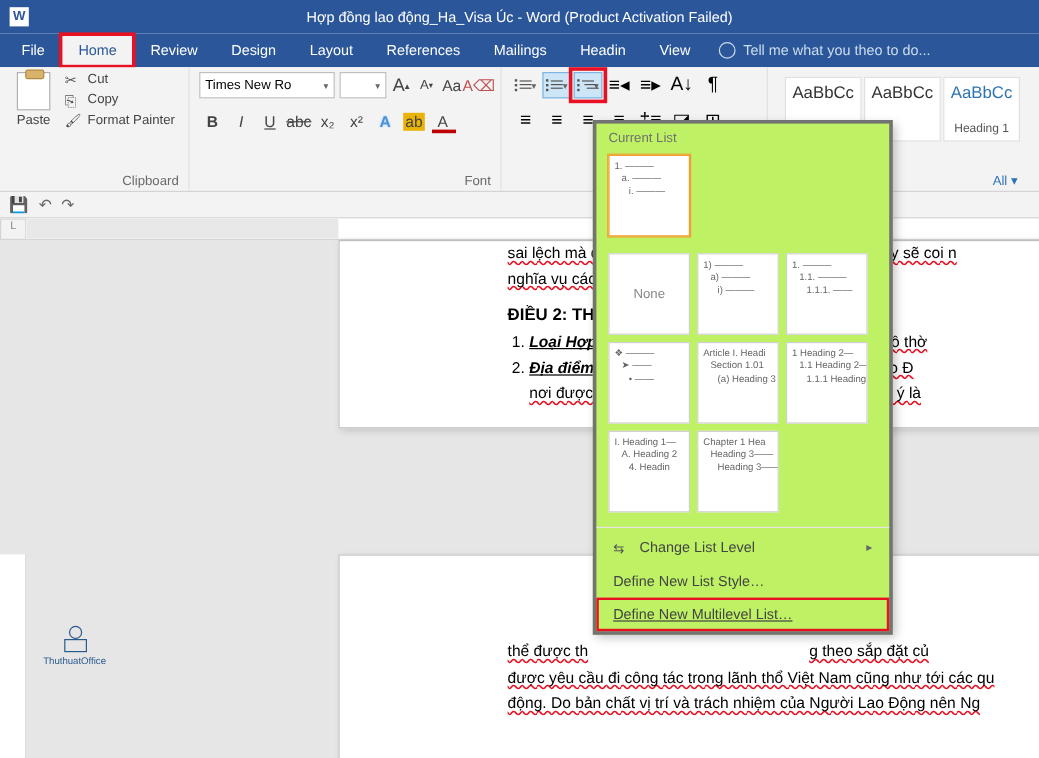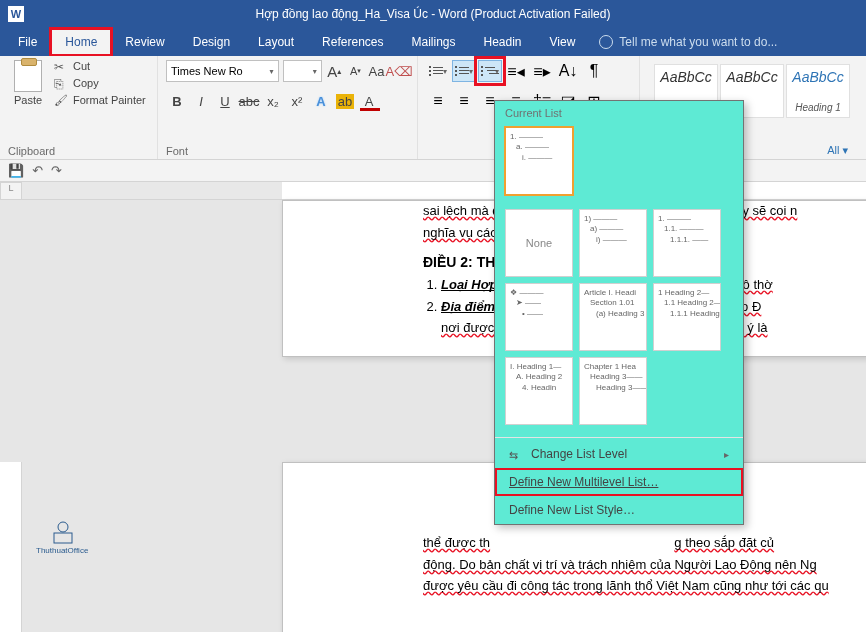--- a/index.html
+++ b/index.html
@@ -10,21 +10,21 @@
 
 .menubar { height: 28px; background: #2b579a; display: flex; align-items: center; padding-left: 4px; font-size: 12px; }
 .menubar .tab { padding: 6px 14px; color: #fff; cursor: pointer; position: relative; }
 .menubar .tab.active { background: #f3f3f3; color: #2b579a; }
 .menubar .tab.highlight { outline: 3px solid #e81123; outline-offset: -1px; }
 .menubar .tell { margin-left: 10px; color: #cde; font-size: 12px; display: flex; align-items: center; gap: 6px; }
 .menubar .tell .bulb { width: 14px; height: 14px; border: 1.5px solid #cde; border-radius: 50%; position: relative; }
 
 .ribbon { height: 104px; background: #f3f3f3; border-bottom: 1px solid #d4d4d4; display: flex; position: relative; }
 .rgroup { border-right: 1px solid #e1e1e1; padding: 4px 8px 2px 8px; display: flex; flex-direction: column; justify-content: space-between; }
-.rgroup .glabel { text-align: left; font-size: 11px; color: #6a6a6a; }
+.rgroup .glabel { text-align: right; font-size: 11px; color: #6a6a6a; }
 
 
 .clip-top { display: flex; gap: 6px; }
 .paste { width: 40px; text-align: center; font-size: 11px; color: #444; }
 .paste .picon { width: 28px; height: 32px; margin: 0 auto 2px; background: #fff; border: 1px solid #b0b0b0; position: relative; }
 .paste .picon::before { content: ""; position: absolute; left: 6px; top: -3px; width: 14px; height: 6px; background: #d9b36c; border: 1px solid #b08b3e; border-radius: 2px; }
 .clip-list { display: flex; flex-direction: column; gap: 3px; font-size: 11px; color: #444; }
 .clip-list div { display: flex; gap: 5px; cursor: pointer; }
 .clip-list .ci { width: 14px; height: 14px; display: inline-block; }
 .scissors::before { content: "✂"; font-size: 12px; color: #555; }
@@ -48,21 +48,21 @@
 .pbtn { width: 24px; height: 22px; display: flex; align-items: center; justify-content: center; cursor: pointer; position: relative; }
 .pbtn.sel { background: #cde6f7; border: 1px solid #7eb4e2; }
 .pbtn.hl { outline: 3px solid #e81123; outline-offset: 1px; }
 .listicon { width: 14px; height: 12px; position: relative; }
 .listicon span { display: block; width: 10px; height: 1px; background: #555; margin: 2px 0 2px 4px; }
 .listicon::before { content: ""; position: absolute; left: 0; top: 1px; width: 2px; height: 2px; background: #555; box-shadow: 0 4px 0 #555, 0 8px 0 #555; }
 .multiicon span:nth-child(2){ margin-left: 6px; }
 .multiicon span:nth-child(3){ margin-left: 8px; }
 
 
-.styles { display: flex; gap: 2px; padding: 4px 6px; font-style: italic; }
+.styles { display: flex; gap: 2px; padding: 4px 6px; }
 .stylebox { width: 64px; height: 54px; border: 1px solid #e0e0e0; background: #fff; text-align: center; font-size: 10px; color: #555; display: flex; flex-direction: column; justify-content: space-between; padding: 4px 2px; cursor: pointer; }
 .stylebox .sample { font-size: 14px; color: #333; }
 .stylebox.h1 .sample { color: #2e74b5; font-family: "Calibri Light", sans-serif; }
 .alllink { font-size: 11px; color: #2e74b5; text-align: right; padding-right: 10px; cursor: pointer; }
 
 
 .qat { height: 22px; background: #f3f3f3; border-bottom: 1px solid #d4d4d4; display: flex; align-items: center; gap: 8px; padding-left: 8px; font-size: 13px; color: #666; }
 
 
 .docarea { position: absolute; top: 182px; left: 0; right: 0; bottom: 0; background: #e6e6e6; overflow: hidden; }
@@ -76,21 +76,21 @@
 .page p { margin-bottom: 2px; }
 .sq { text-decoration: underline wavy #e81123; text-decoration-skip-ink: none; }
 .heading { font-weight: bold; margin-top: 10px; margin-bottom: 6px; font-size: 14px; }
 .ol { margin-left: 18px; }
 .ol li { margin-bottom: 2px; }
 .uli { text-decoration: underline; font-style: italic; font-weight: bold; }
 .logo { position: absolute; left: 36px; top: 336px; font-size: 8px; color: #2a5b8e; font-family: sans-serif; }
 .logo .limg { width: 30px; height: 26px; margin: 0 auto 2px; border: 1px dashed transparent; position: relative; }
 
 
-.panel { position: absolute; left: 494px; top: 100px; width: 250px; background: #5eead4; border: 1px solid #737373; box-shadow: 3px 3px 8px rgba(0,0,0,0.25); font-size: 12px; color: #444; z-index: 50; }
+.panel { position: absolute; left: 494px; top: 100px; width: 250px; background: #bef264; border: 3px solid #737373; box-shadow: 3px 3px 8px rgba(0,0,0,0.25); font-size: 12px; color: #444; z-index: 50; }
 .panel .section-h { padding: 6px 10px 4px; color: #707070; font-size: 11px; }
 .panel .grid { display: flex; flex-wrap: wrap; gap: 6px; padding: 4px 10px 10px; }
 .thumb { width: 68px; height: 68px; border: 1px solid #d0d0d0; background: #fff; font-size: 8px; color: #666; padding: 4px; cursor: pointer; position: relative; overflow: hidden; line-height: 1.3; }
 .thumb.sel { border: 1px solid #f0a030; outline: 1px solid #f0a030; }
 .thumb.none { display: flex; align-items: center; justify-content: center; font-size: 11px; color: #888; }
 .thumb .l1,.thumb .l2,.thumb .l3 { display: block; white-space: nowrap; }
 .thumb .l2 { margin-left: 6px; }
 .thumb .l3 { margin-left: 12px; }
 .panel hr { border: none; border-top: 1px solid #e4e4e4; margin: 2px 0; }
 .panel .mitem { padding: 7px 14px; cursor: pointer; display: flex; align-items: center; gap: 8px; position: relative; }
@@ -112,21 +112,21 @@
   <div class="tab active highlight">Home</div>
   <div class="tab">Review</div>
   <div class="tab">Design</div>
   <div class="tab">Layout</div>
   <div class="tab">References</div>
   <div class="tab">Mailings</div>
   <div class="tab">Headin</div>
   <div class="tab">View</div>
   <div class="tell">
     <span class="bulb"></span>
-    <span>Tell me what you want to do...</span>
+    <span>Tell me what you theo to do...</span>
   </div>
 </div>
 
 <div class="ribbon">
 
   <div class="rgroup" style="width:158px">
     <div class="clip-top">
       <div class="paste">
         <div class="picon"></div>
         <span>Paste</span>
@@ -266,22 +266,22 @@
     <ol class="ol">
       <li><span class="uli sq">Loại Hợp đ</span><span style="visibility:hidden">██████████████████</span><span class="sq">à loại hợp vô thờ</span></li>
       <li><span class="uli sq">Địa điểm l</span><span style="visibility:hidden">██████████████████</span><span class="sq">ủa Người Lao Đ</span></li>
     </ol>
     <p style="margin-left:18px"><span class="sq">nơi được g</span><span style="visibility:hidden">███████████████████</span><span class="sq">Động đồng ý là</span></p>
   </div>
 
   <div class="page page2">
     <div style="height:70px"></div>
     <p><span class="sq">thể được th</span><span style="visibility:hidden">████████████████████</span><span class="sq">g theo sắp đặt củ</span></p>
+    <p class="sq">được yêu cầu đi công tác trong lãnh thổ Việt Nam cũng như tới các qu</p>
     <p class="sq">động. Do bản chất vị trí và trách nhiệm của Người Lao Động nên Ng</p>
-    <p class="sq">được yêu cầu đi công tác trong lãnh thổ Việt Nam cũng như tới các qu</p>
   </div>
 
   <div class="logo">
     <div class="limg"><svg width="30" height="26">
           <rect x="6" y="14" width="18" height="10" fill="none" stroke="#2a5b8e"></rect>
           <circle cx="15" cy="8" r="5" fill="none" stroke="#2a5b8e"></circle>
         </svg></div>
     <div>ThuthuatOffice</div>
   </div>
 </div>
@@ -332,19 +332,19 @@
         <span class="l2">Heading 3——</span>
         <span class="l3">Heading 3——</span>
       </div>
   </div>
   <hr>
   <div class="mitem">
     <span class="icon-indent"></span>
     <span>Change List Level</span>
     <span class="arrow">▸</span>
   </div>
+  <div class="mitem">
+    <span>Define New List Style…</span>
+  </div>
   <div class="mitem hl">
     <span>Define New Multilevel List…</span>
   </div>
-  <div class="mitem">
-    <span>Define New List Style…</span>
-  </div>
 </div>
 
 </body></html>

